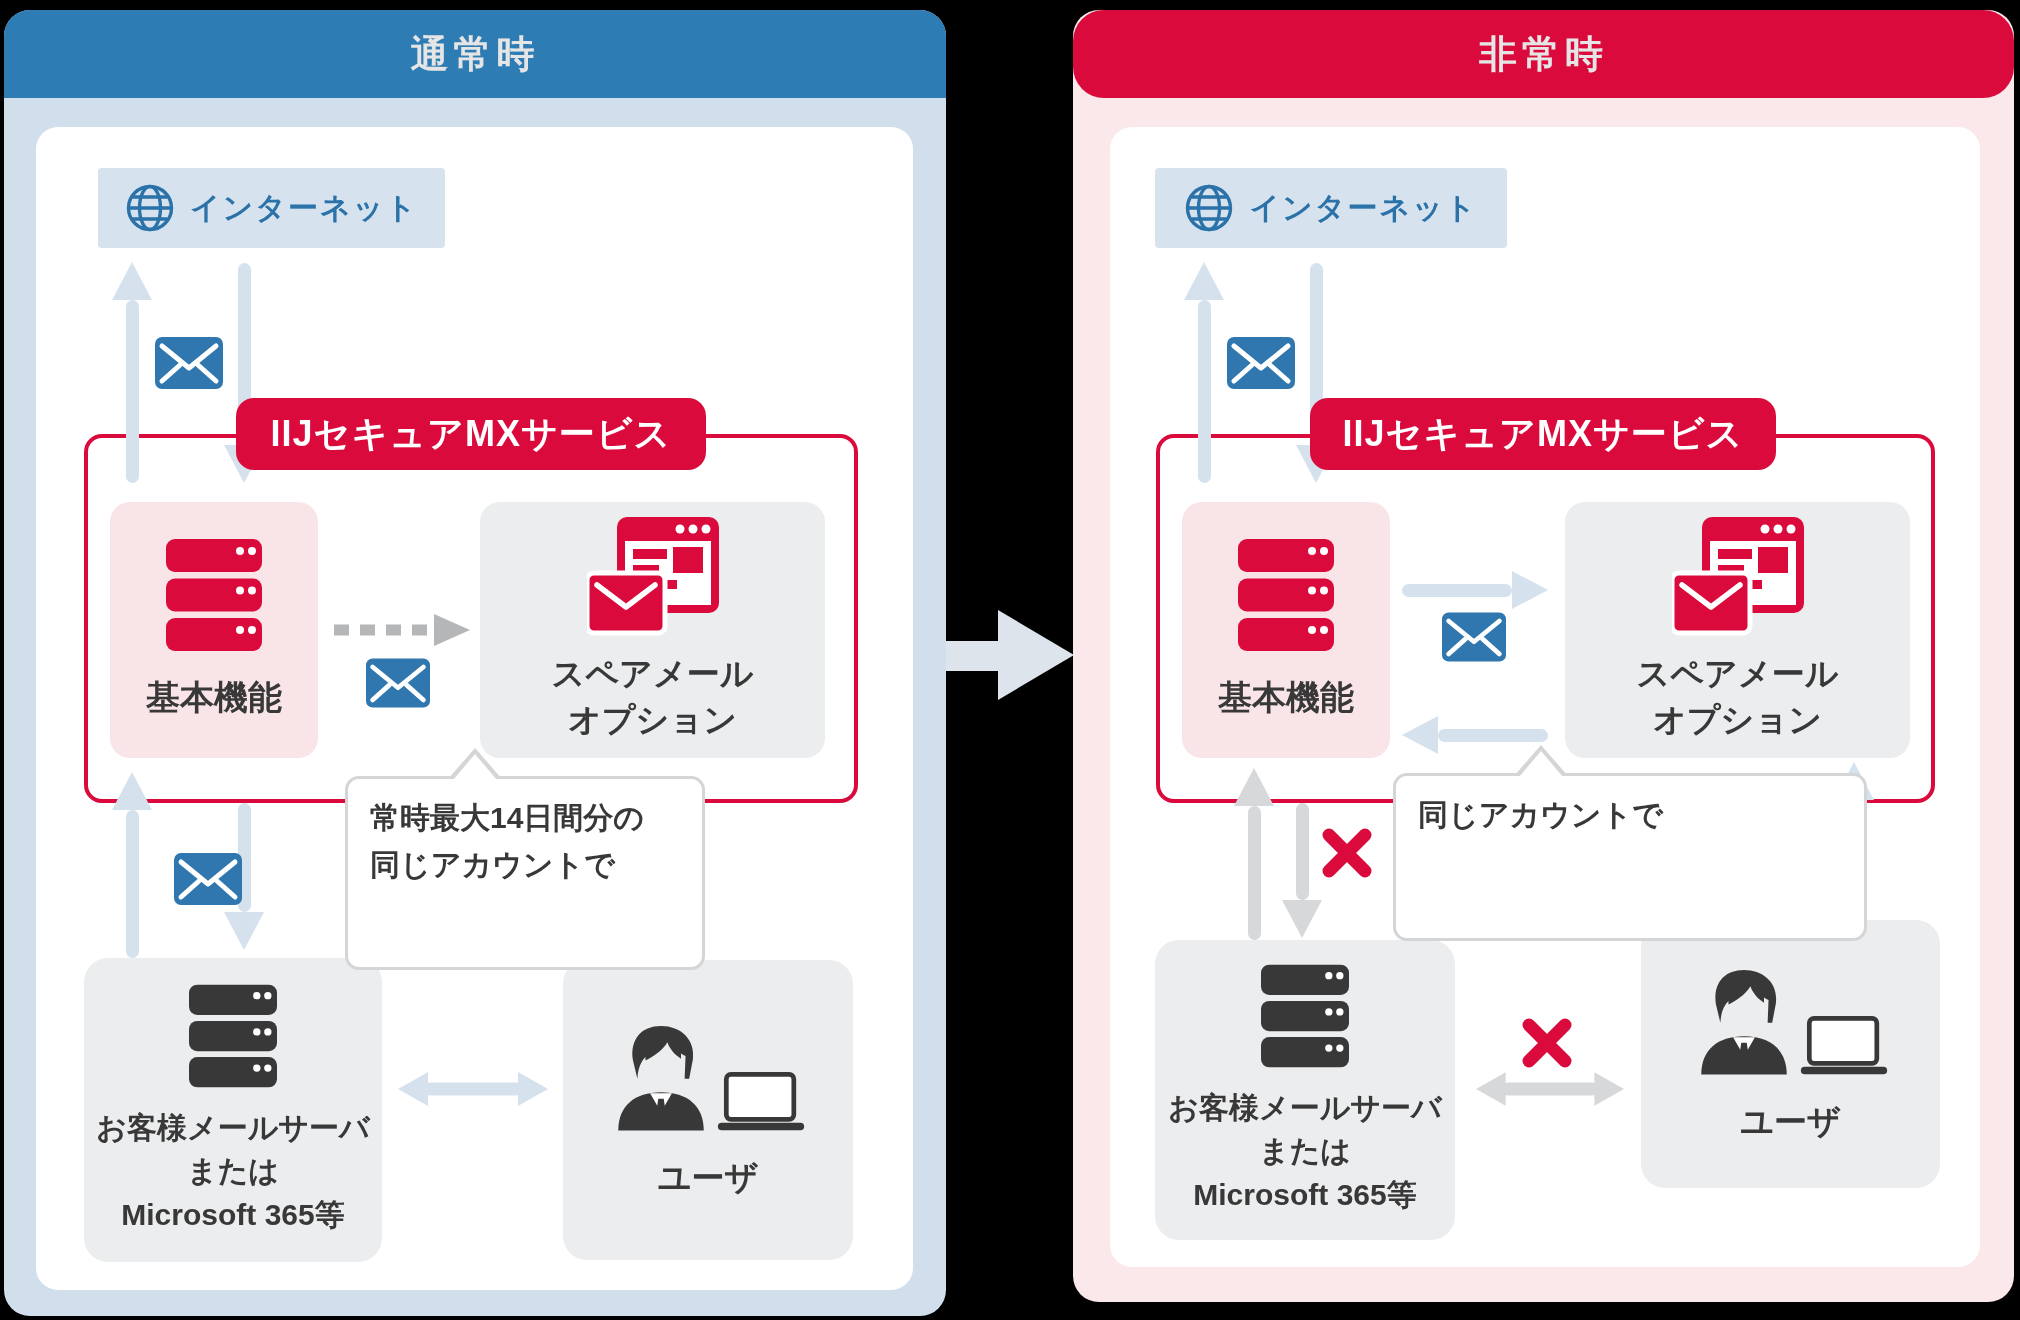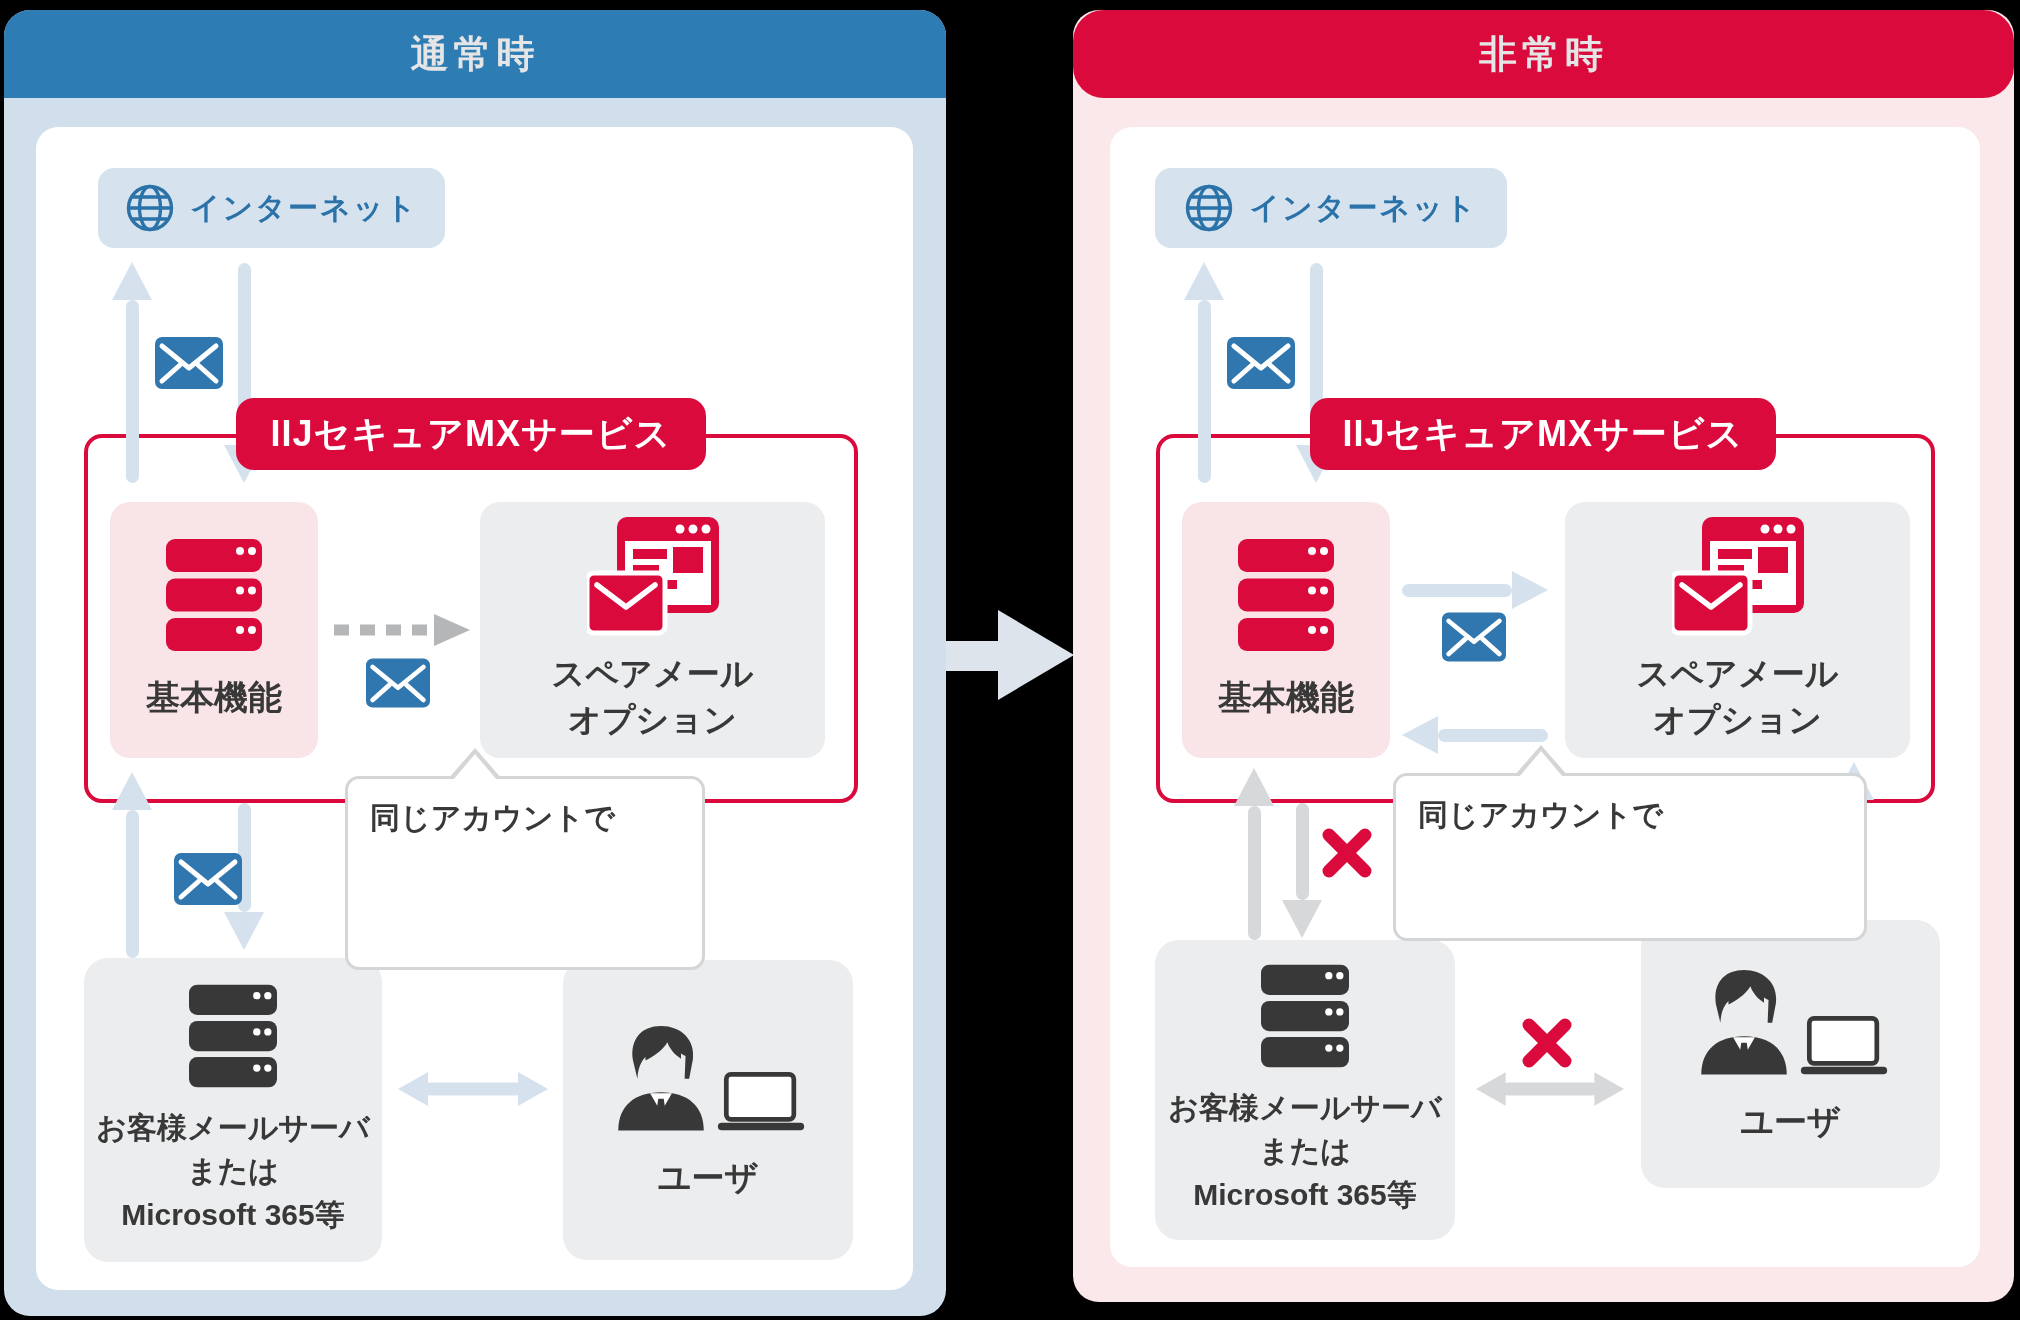--- a/index.html
+++ b/index.html
@@ -11,21 +11,21 @@
   .panel{position:absolute;border-radius:26px;}
   .panel-left{left:4px;top:10px;width:942px;height:1306px;background:#d0dfeb;}
   .panel-right{left:1073px;top:10px;width:941px;height:1292px;background:#fae8ea;}
   .phead{position:absolute;top:0;left:0;right:0;height:88px;border-radius:26px 26px 0 0;
          display:flex;align-items:center;justify-content:center;color:#e5e5e5;font-size:38px;letter-spacing:5px;}
   .phead-blue{background:#2e7cb4;}
   .phead-red{background:#da0b3c;border-radius:31px;}
   .card{position:absolute;background:#fff;border-radius:22px;}
 
   
-  .badge{position:absolute;background:#d6e3ee;border-radius:16px;display:flex;align-items:center;
+  .badge{position:absolute;background:#d6e3ee;border-radius:4px;display:flex;align-items:center;
          justify-content:center;gap:15px;color:#2b72a9;font-size:30px;letter-spacing:2px;}
 
   
   .svc{position:absolute;border:4px solid #da0b3c;border-radius:18px;z-index:1;}
   .pill{position:absolute;background:#da0b3c;border-radius:18px;display:flex;align-items:center;
         justify-content:center;color:#fff;font-size:36px;z-index:3;letter-spacing:1px;}
 
   
   .nbox{position:absolute;border-radius:20px;display:flex;flex-direction:column;align-items:center;
         justify-content:center;text-align:center;z-index:2;}
@@ -159,20 +159,21 @@
       <rect x="0" y="56" width="78" height="60" rx="7" fill="#da0b3c" stroke="#fff" stroke-width="5"></rect>
       <path d="M10 68 L39 90 L68 68" fill="none" stroke="#fff" stroke-width="5.5" stroke-linecap="round" stroke-linejoin="round"></path>
     </svg>
     <div class="sparelbl">
       <span>スペアメール</span>
       <span>オプション</span>
     </div>
   </div>
 
   <div class="bubble" style="left:345px;top:776px;width:310px;height:156px;--px:100px;">
+    <span>常時最大14日間分の</span>
     <span>同じアカウントで</span>
   </div>
 
   <div class="varr c-blue" style="left:112px;top:772px;height:186px;">
     <div class="head-up"></div>
       <div class="shaft"></div>
   </div>
   <div class="varr c-blue" style="left:224px;top:803px;height:147px;">
     <div class="shaft"></div>
       <div class="head-down"></div>

